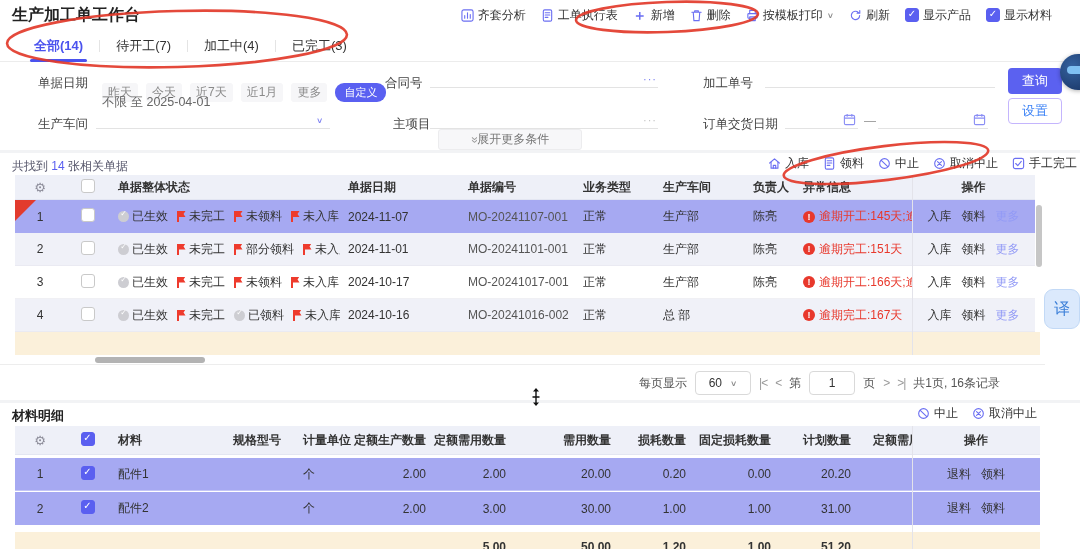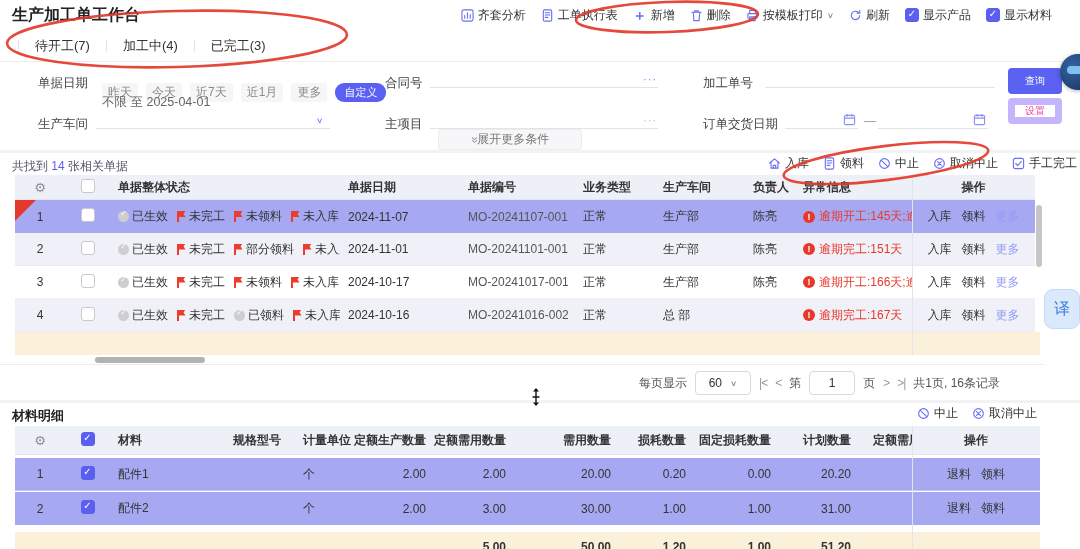--- a/index.html
+++ b/index.html
@@ -33,23 +33,23 @@
   .flbl{position:absolute;color:#444;font-size:12.5px}
   .quick{position:absolute;display:flex;gap:8px;align-items:center}
   .qopt{color:#8a8a8a;background:#f6f6f8;border-radius:3px;padding:1px 6px;cursor:pointer}
   .badge-custom{background:#5a60f1;color:#fff;border-radius:9px;padding:2px 9px;font-size:11px;cursor:pointer}
   .uline{position:absolute;border:none;border-bottom:1px solid #e3e3e3;background:transparent;height:20px;font:inherit;outline:none}
   .dots{position:absolute;font-size:11px;letter-spacing:1px;color:#7b7ff2;cursor:pointer}
   .dots.gray{color:#c3c3c3}
   .cal{position:absolute;width:13px;height:13px;cursor:pointer}
   .cal svg{width:100%;height:100%;stroke:#8a8ef5;fill:none;stroke-width:1.2}
   .dash{position:absolute;color:#999}
-  .btn{position:absolute;width:54px;height:26px;border-radius:4px;font-size:10px;display:flex;align-items:center;justify-content:center;cursor:pointer}
+  .btn{position:absolute;width:54px;height:26px;border-radius:4px;font-size:13px;display:flex;align-items:center;justify-content:center;cursor:pointer}
   .btn-primary{background:#5b61f0;color:#fff}
-  .btn-plain{background:#fff;border:7px solid #c4b5fd;color:#ec4899}
+  .btn-plain{background:#fff;border:1px solid #c4b5fd;color:#3b82f6}
   .expand-btn{position:absolute;left:438px;top:66px;width:144px;height:21px;background:#f7f7f9;border:1px solid #ececee;border-radius:3px;
               display:flex;align-items:center;justify-content:center;color:#777;cursor:pointer}
   .dblchev{display:inline-block;transform:rotate(-90deg);font-size:12px;color:#999}
 
   .divider{position:absolute;left:0;width:100%;height:3px;background:#f2f3f5}
 
   
   .summary-line{position:absolute;left:12px;top:158px;color:#55556a}
   .summary-line b{color:#5a5ff0;font-weight:400}
   .table-actions{position:absolute;right:3px;top:155px;display:flex;gap:14px;align-items:center}
@@ -157,20 +157,21 @@
       <span class="cb checked"></span>
       <span>显示产品</span>
     </span>
     <span class="tb-item">
       <span class="cb checked"></span>
       <span>显示材料</span>
     </span>
   </div>
 
   <div class="tabs">
+    <div class="tab active">全部(14)</div>
     <div class="tab-sep"></div>
     <div class="tab">待开工(7)</div>
     <div class="tab-sep"></div>
     <div class="tab">加工中(4)</div>
     <div class="tab-sep"></div>
     <div class="tab">已完工(3)</div>
   </div>
 
   <div class="filters">
     <span class="flbl" style="left:38px;top:12px">单据日期</span>
@@ -185,21 +186,21 @@
     <span class="flbl" style="left:102px;top:31px;color:#666">不限 至 2025-04-01</span>
 
     <span class="flbl" style="left:38px;top:53px">生产车间</span>
     <input class="uline" style="left: 96px; top: 46px; width: 234px;">
     <span class="chev" style="position:absolute;left:316px;top:52px;color:#7b7ff2">∨</span>
 
     <span class="flbl" style="left:385px;top:12px">合同号</span>
     <input class="uline" style="left: 430px; top: 5px; width: 228px;">
     <span class="dots" style="left:643px;top:10px">···</span>
 
-    <span class="flbl" style="left:385px;top:53px">主项目</span>
+    <span class="flbl" style="left:393px;top:53px">主项目</span>
     <input class="uline" style="left: 430px; top: 46px; width: 228px;">
     <span class="dots gray" style="left:643px;top:51px">···</span>
 
     <span class="flbl" style="left:703px;top:12px">加工单号</span>
     <input class="uline" style="left: 765px; top: 5px; width: 230px;">
 
     <span class="flbl" style="left:703px;top:53px">订单交货日期</span>
     <input class="uline" style="left: 785px; top: 46px; width: 73px;">
     <span class="cal" style="left:843px;top:50px"><svg viewBox="0 0 14 14">
           <rect x="1.5" y="2.5" width="11" height="10" rx="1.5"></rect>

